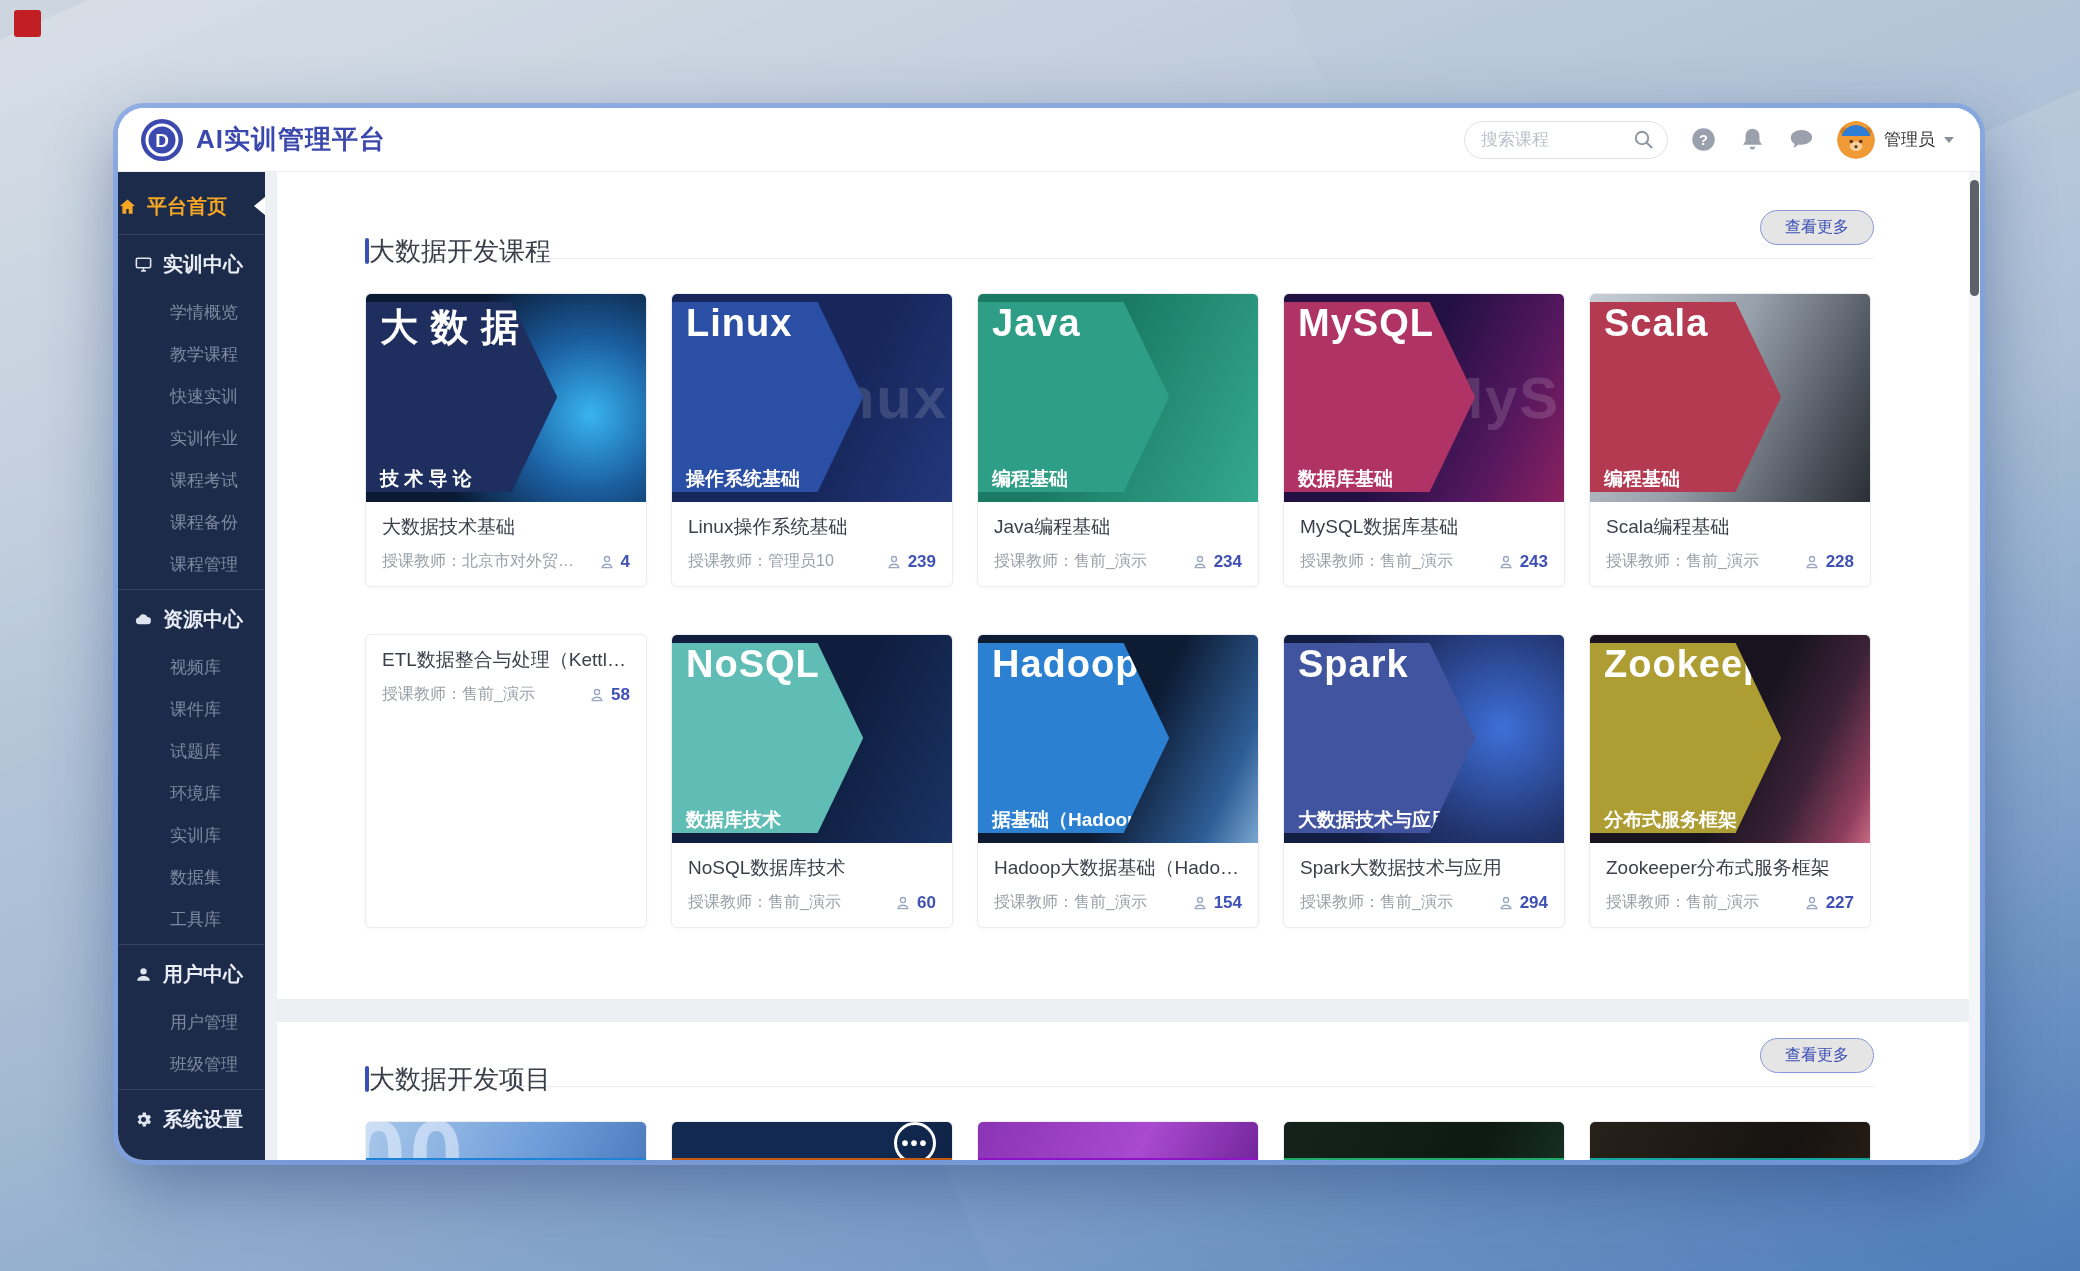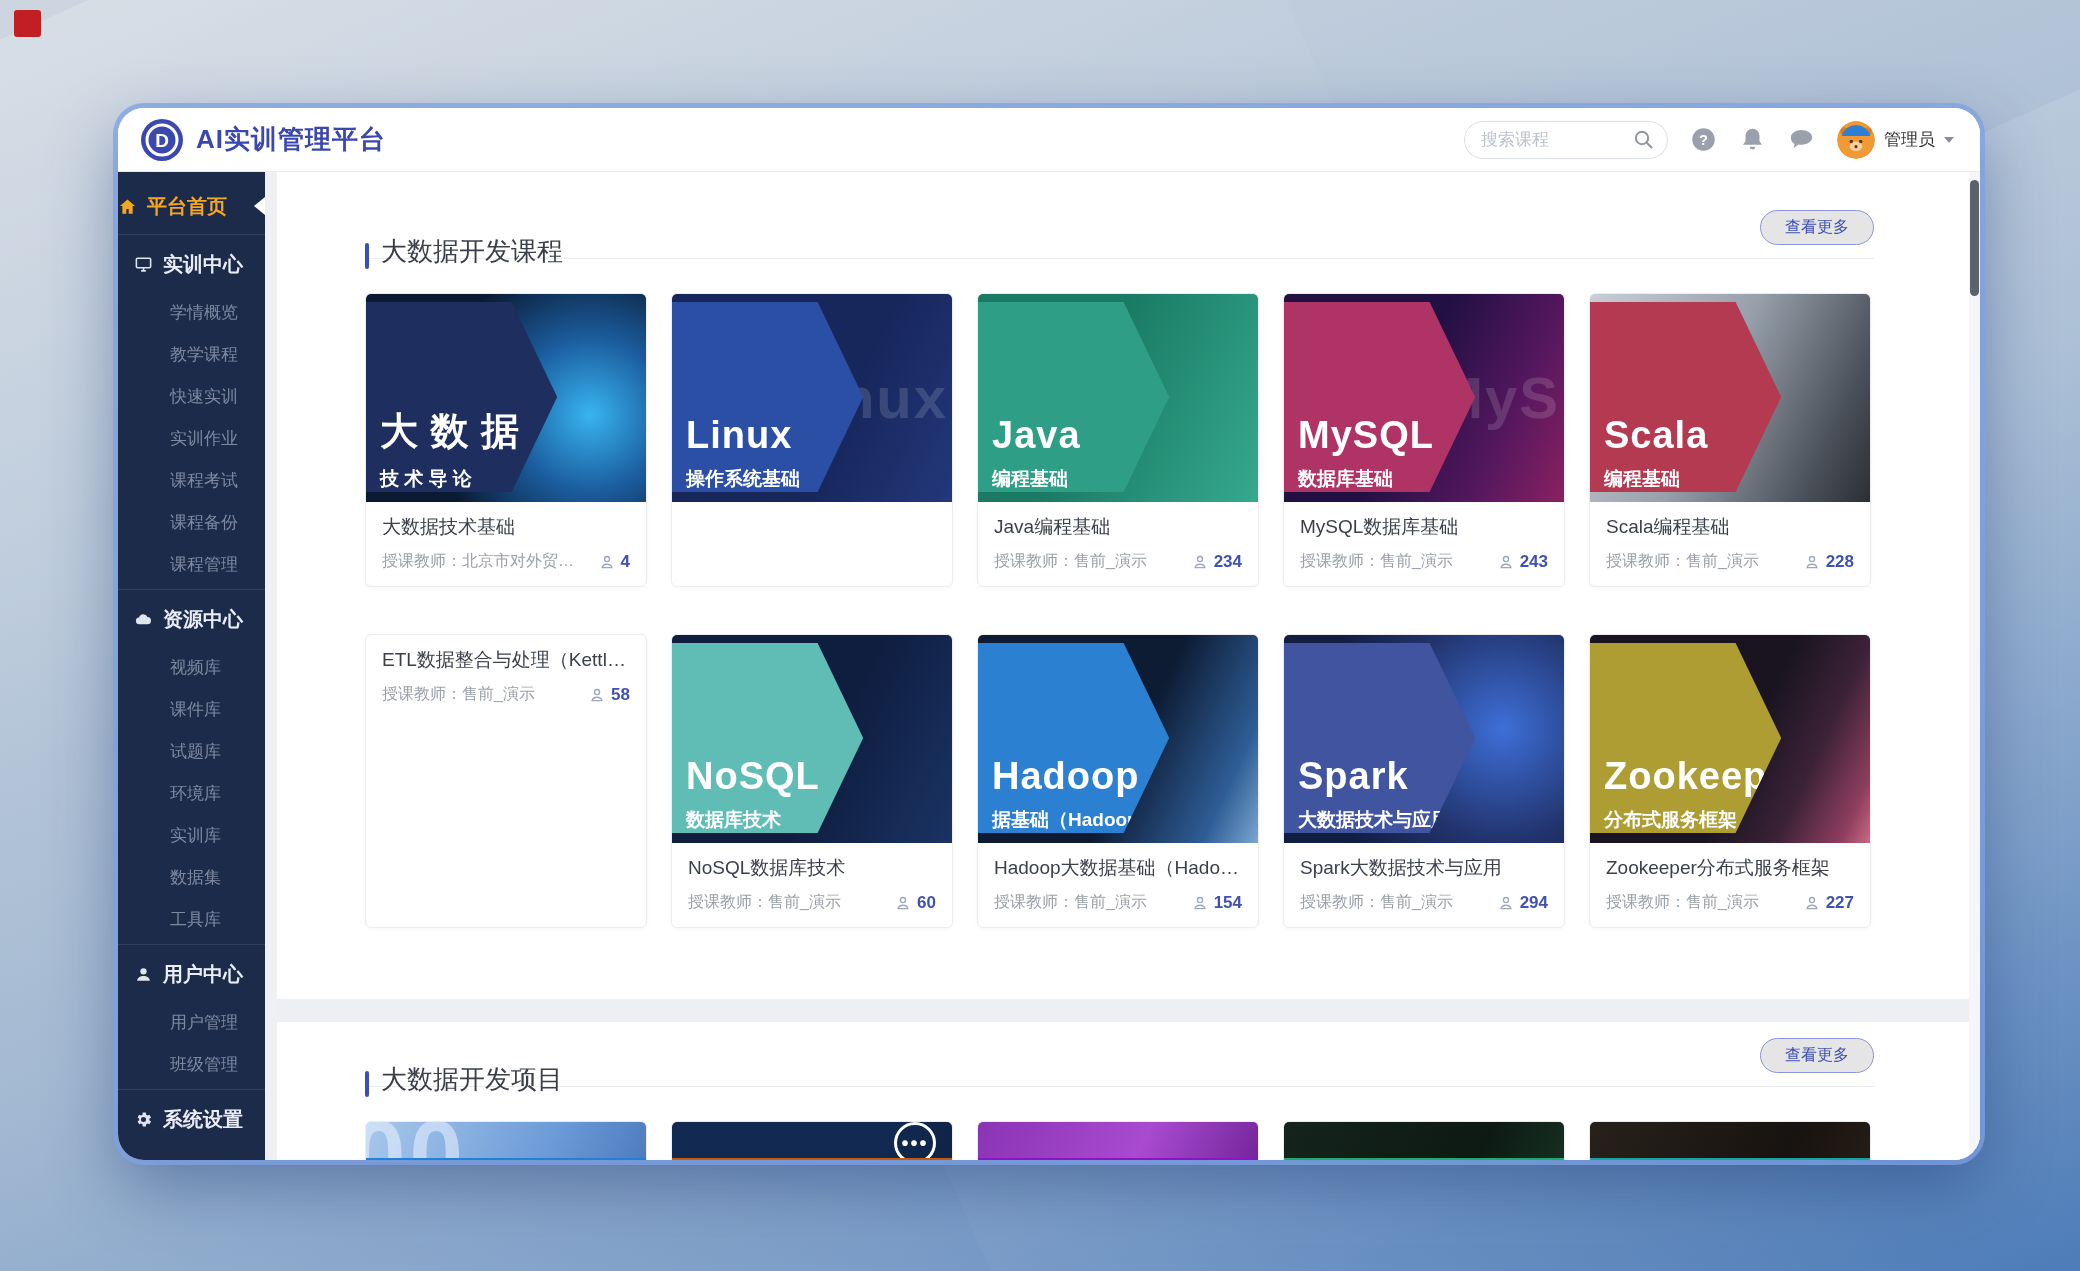--- a/index.html
+++ b/index.html
@@ -54,37 +54,37 @@
     font-size:17px; color:#7e89a0; cursor:pointer; }
 
   
   .content { flex:1; position:relative; background:#eef0f3; overflow:hidden;
     padding-left:12px; display:flex; flex-direction:column; }
   .panel { background:#fff; padding-left:88px; padding-right:106px; }
   .panel1 { padding-top:36px; padding-bottom:71px; }
   .gray-band { height:23px; background:#edeff2; flex:0 0 23px; }
   .panel2 { padding-top:14px; flex:1; }
   .sec-head { display:flex; align-items:center; justify-content:space-between; height:38px; }
-  .sec-title { display:flex; align-items:flex-end; gap:12px; font-size:26px; color:#3a3f4a;margin-top:48px; }
+  .sec-title { display:flex; align-items:center; font-size:26px; color:#3a3f4a;margin-top:48px; }
   .sec-bar { width:4px; height:26px; background:#3a50b4; border-radius:2px; }
   .more-btn { border:1px solid #8a96d8; color:#3f51b5; background:#e5e5e5; font-size:16px;
     padding:6px 24px; border-radius:18px; cursor:pointer; }
   .sec-div { height:1px; background:#ececee; margin-top:12px; }
 
   .grid { display:grid; grid-template-columns:repeat(5,282px); column-gap:24px; margin-top:34px; }
   .grid-courses { row-gap:47px; }
 
   .ccard { background:#fff; border:1px solid #ededf0; border-radius:6px; overflow:hidden;
     cursor:pointer; box-shadow:0 1px 4px rgba(0,0,0,.04); }
   .cimg { position:relative; height:208px; overflow:hidden; }
   .cbgtext { position:absolute; right:4px; top:70px; font-size:58px; font-weight:bold;
     color:rgba(255,255,255,.14); letter-spacing:2px; }
   .cbanner { position:absolute; left:-16px; top:8px; bottom:10px; width:74%;
     clip-path:polygon(0 0,78% 0,100% 50%,78% 100%,0 100%);
-    display:flex; flex-direction:column; justify-content:flex-end; gap:9px; padding-left:30px; }
+    display:flex; flex-direction:column; justify-content:space-between; gap:9px; padding-left:30px; }
   .cbt { color:#fff; font-size:38px; font-weight:bold; letter-spacing:1px; white-space:nowrap; }
   .cbs { color:#fff; font-size:19px; font-weight:bold; white-space:nowrap; }
   .cinfo { padding:12px 16px 14px; }
   .ctitle { font-size:19px; color:#3a3f4a; white-space:nowrap; overflow:hidden; text-overflow:ellipsis; }
   .cmeta { margin-top:11px; display:flex; align-items:center; justify-content:space-between; }
   .cteacher { font-size:16px; color:#9aa0a8; white-space:nowrap; overflow:hidden; text-overflow:ellipsis; max-width:195px; }
   .ccount { display:flex; align-items:center; gap:5px; font-size:17px; color:#3f51b5; flex:0 0 auto; }
 
   .pcard { background:#fff; border:1px solid #ededf0; border-radius:6px; overflow:hidden; cursor:pointer; }
   .pimg { position:relative; height:150px; overflow:hidden; }
@@ -252,20 +252,33 @@
     </div>
   </div>
             <div class="ccard">
     <div class="cimg" style="background: linear-gradient(115deg, rgb(23, 39, 92) 60%, rgb(35, 55, 122));">
       <div class="cbgtext">inux</div>
       <div class="cbanner" style="background: rgb(44, 79, 166);">
         <div class="cbt">Linux</div>
         <div class="cbs">操作系统基础</div>
       </div>
     </div>
+    <div class="cinfo">
+      <div class="ctitle">Linux操作系统基础</div>
+      <div class="cmeta">
+        <span class="cteacher">授课教师：管理员10</span>
+        <span class="ccount">
+          <svg width="18" height="18" viewBox="0 0 24 24">
+            <circle cx="12" cy="8" r="3.4" fill="none" stroke="#9aa6c2" stroke-width="1.8"></circle>
+            <path d="M5.5 19.5a6.6 5.4 0 0113 0z" fill="none" stroke="#9aa6c2" stroke-width="1.8"></path>
+          </svg>
+          <b>239</b>
+        </span>
+      </div>
+    </div>
   </div>
             <div class="ccard">
     <div class="cimg" style="background: linear-gradient(115deg, rgb(26, 122, 100) 40%, rgb(53, 169, 142));">
       <div class="cbgtext"></div>
       <div class="cbanner" style="background: rgb(47, 158, 134);">
         <div class="cbt">Java</div>
         <div class="cbs">编程基础</div>
       </div>
     </div>
     <div class="cinfo">

